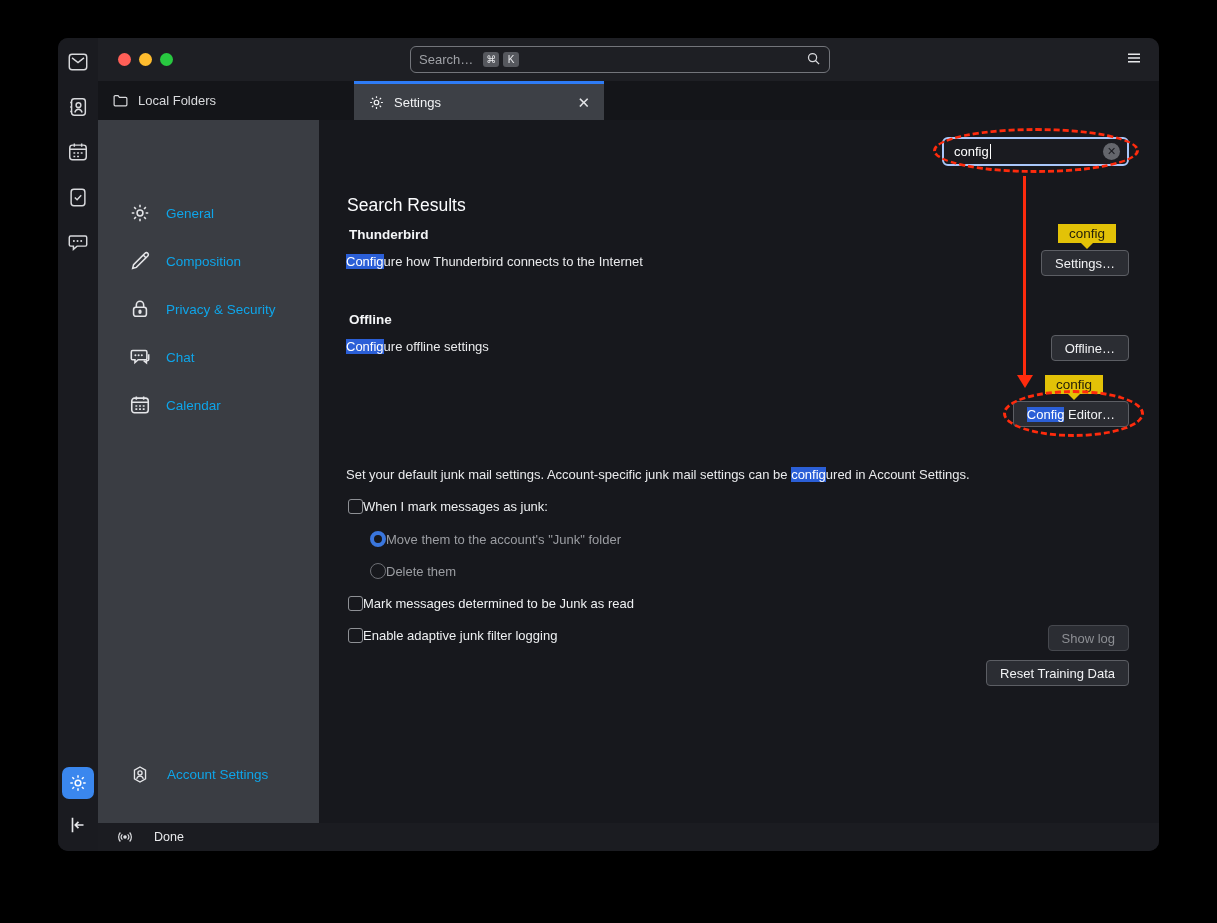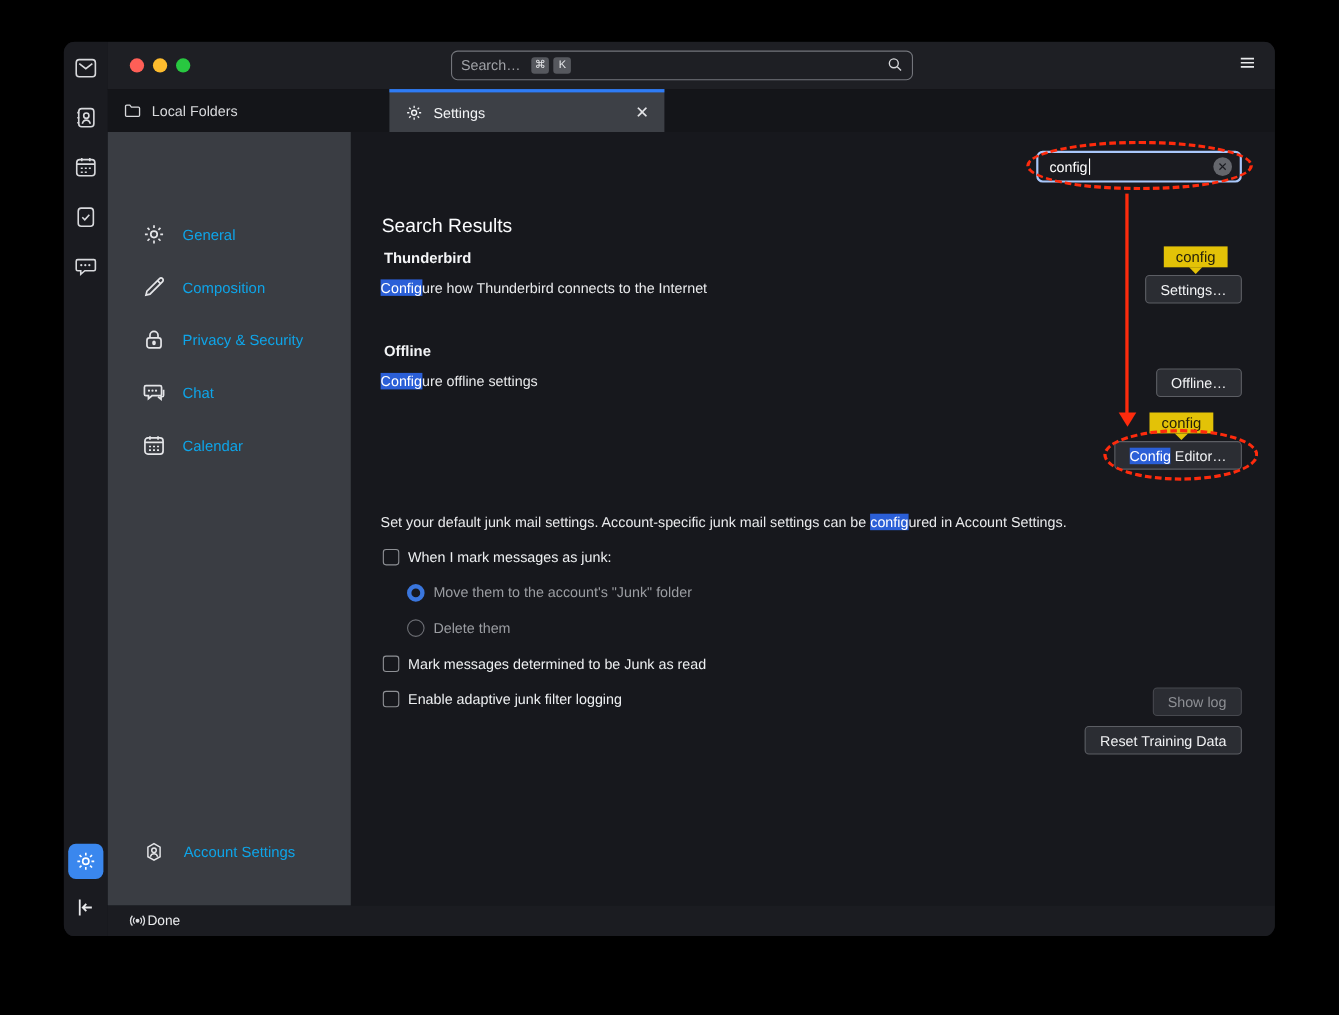--- a/index.html
+++ b/index.html
@@ -65,30 +65,30 @@
   
   .ytip { position:absolute; background:#e3c207; color:#26210a; font-size:13.5px; padding:2px 11px; z-index:3; }
   .ytip:after { content:""; position:absolute; left:50%; bottom:-6px; margin-left:-6px; border-left:6px solid transparent; border-right:6px solid transparent; border-top:6px solid #e3c207; }
 
   
   .red-ellipse { position:absolute; border:3px dashed #fe2b0d; border-radius:50%; z-index:4; }
   .arrow-line { position:absolute; width:3px; background:#fe2b0d; z-index:4; }
   .arrow-head { position:absolute; width:0; height:0; border-left:8px solid transparent; border-right:8px solid transparent; border-top:13px solid #fe2b0d; z-index:4; }
 
   
-  .ctl-row { position:absolute; display:flex; align-items:flex-start; gap:8px; }
+  .ctl-row { position:absolute; display:flex; align-items:center; }
   .checkbox { width:15px; height:15px; border:1.5px solid #8e9095; border-radius:3px; background:transparent; flex:0 0 15px; }
   .radio { width:16px; height:16px; border-radius:50%; flex:0 0 16px; }
   .radio.sel { border:4.5px solid #3a76dd; background:#17181d; }
   .radio.unsel { border:1.5px solid #6c6e74; }
   .lbl { color:#eef0f2; font-size:13px; }
   .lbl.dim { color:#9b9da2; }
 
   
-  .statusbar { height:28px; background:#1b1c21; display:flex; align-items:center; flex:0 0 28px; color:#e9eaec; font-size:12.5px; padding-left:18px; }
+  .statusbar { height:28px; background:#1b1c21; display:flex; align-items:center; flex:0 0 28px; color:#e9eaec; font-size:12.5px; gap:20px; padding-left:18px; }
   .statusbar svg { width:18px; height:18px; color:#dcdde0; }
 </style>
 </head>
 <body>
 
 <div class="window">
 
   <div class="rail">
     <div class="rail-btn">
       <svg viewBox="0 0 24 24" fill="none" stroke="currentColor" stroke-width="1.6">

